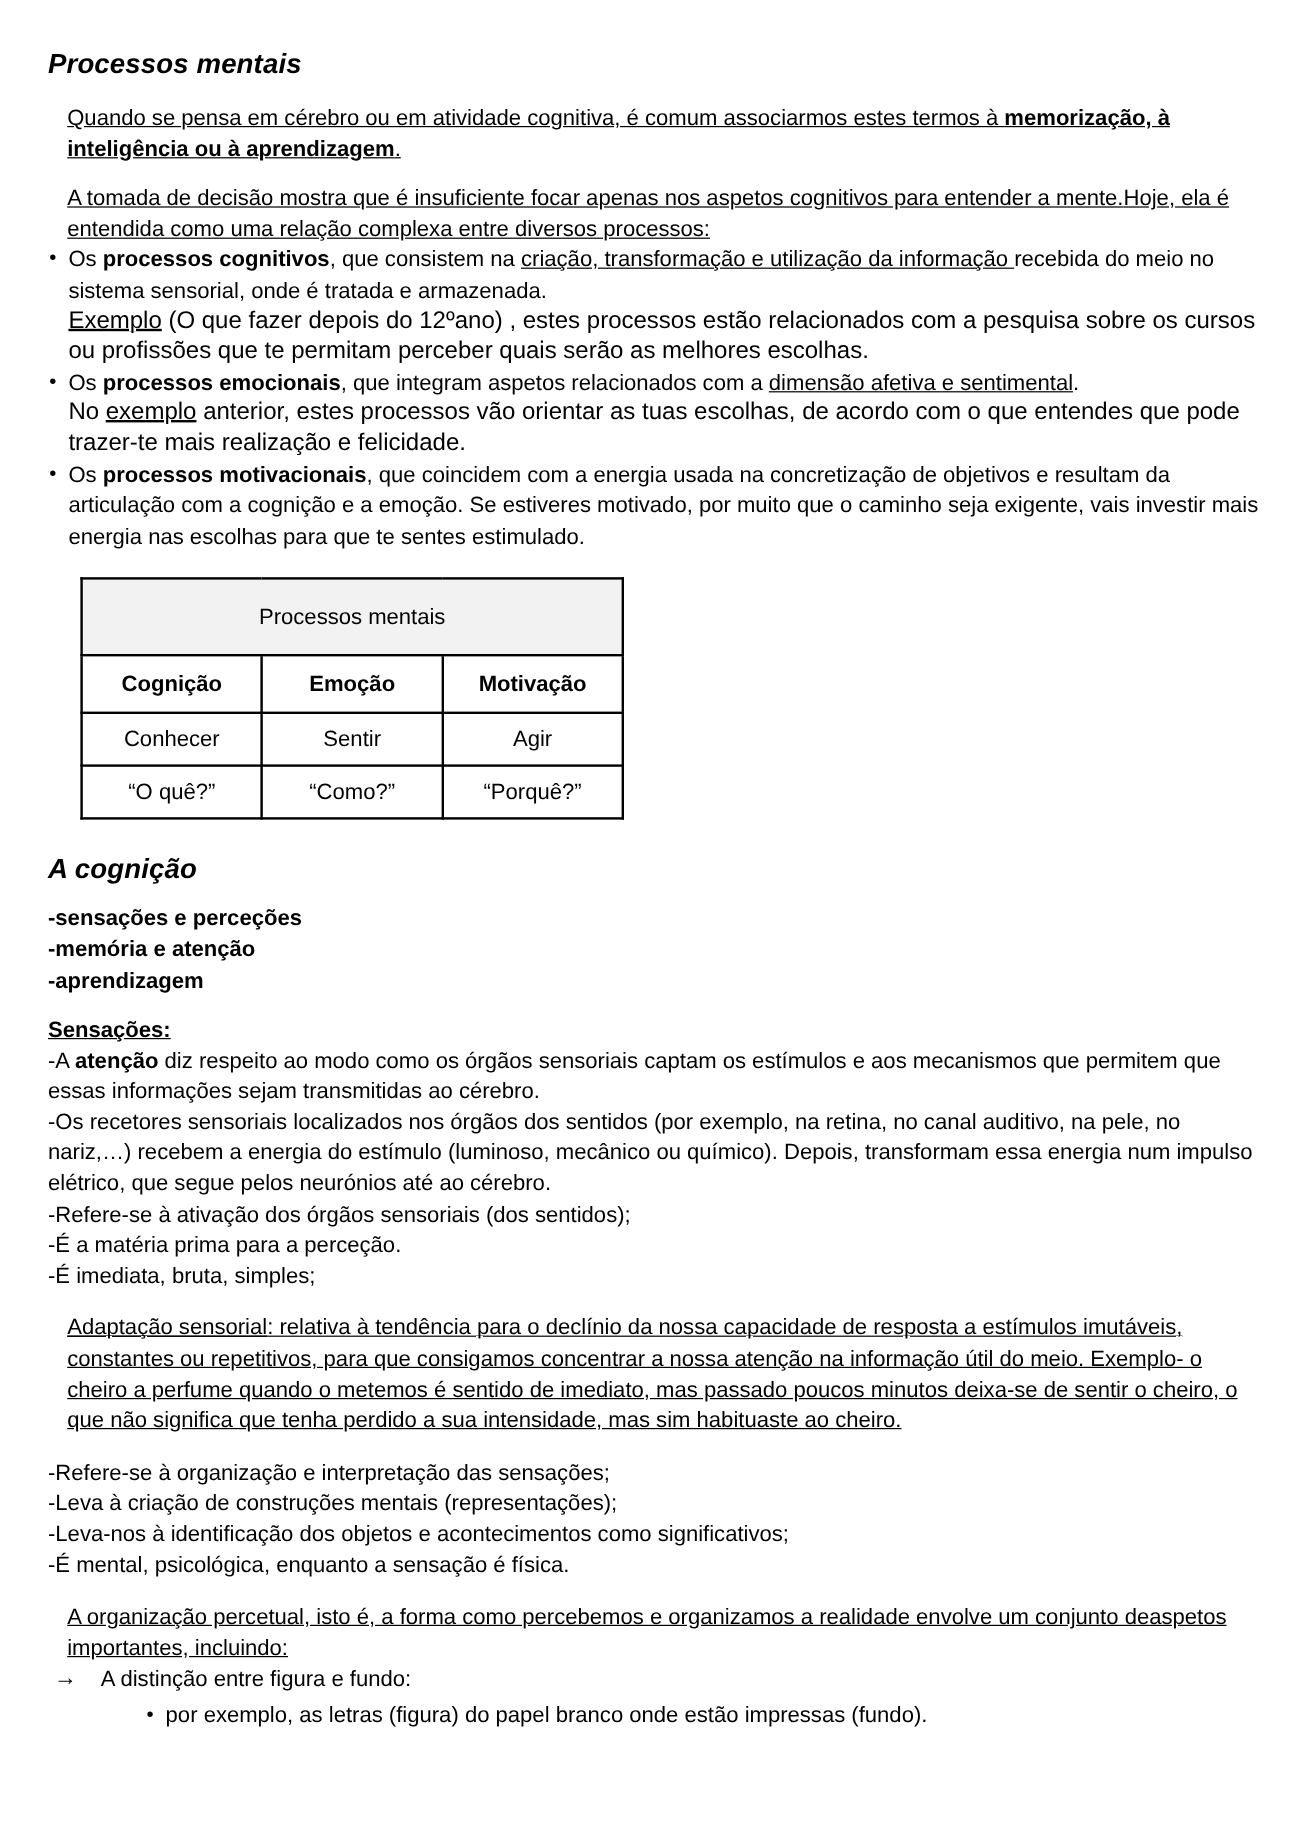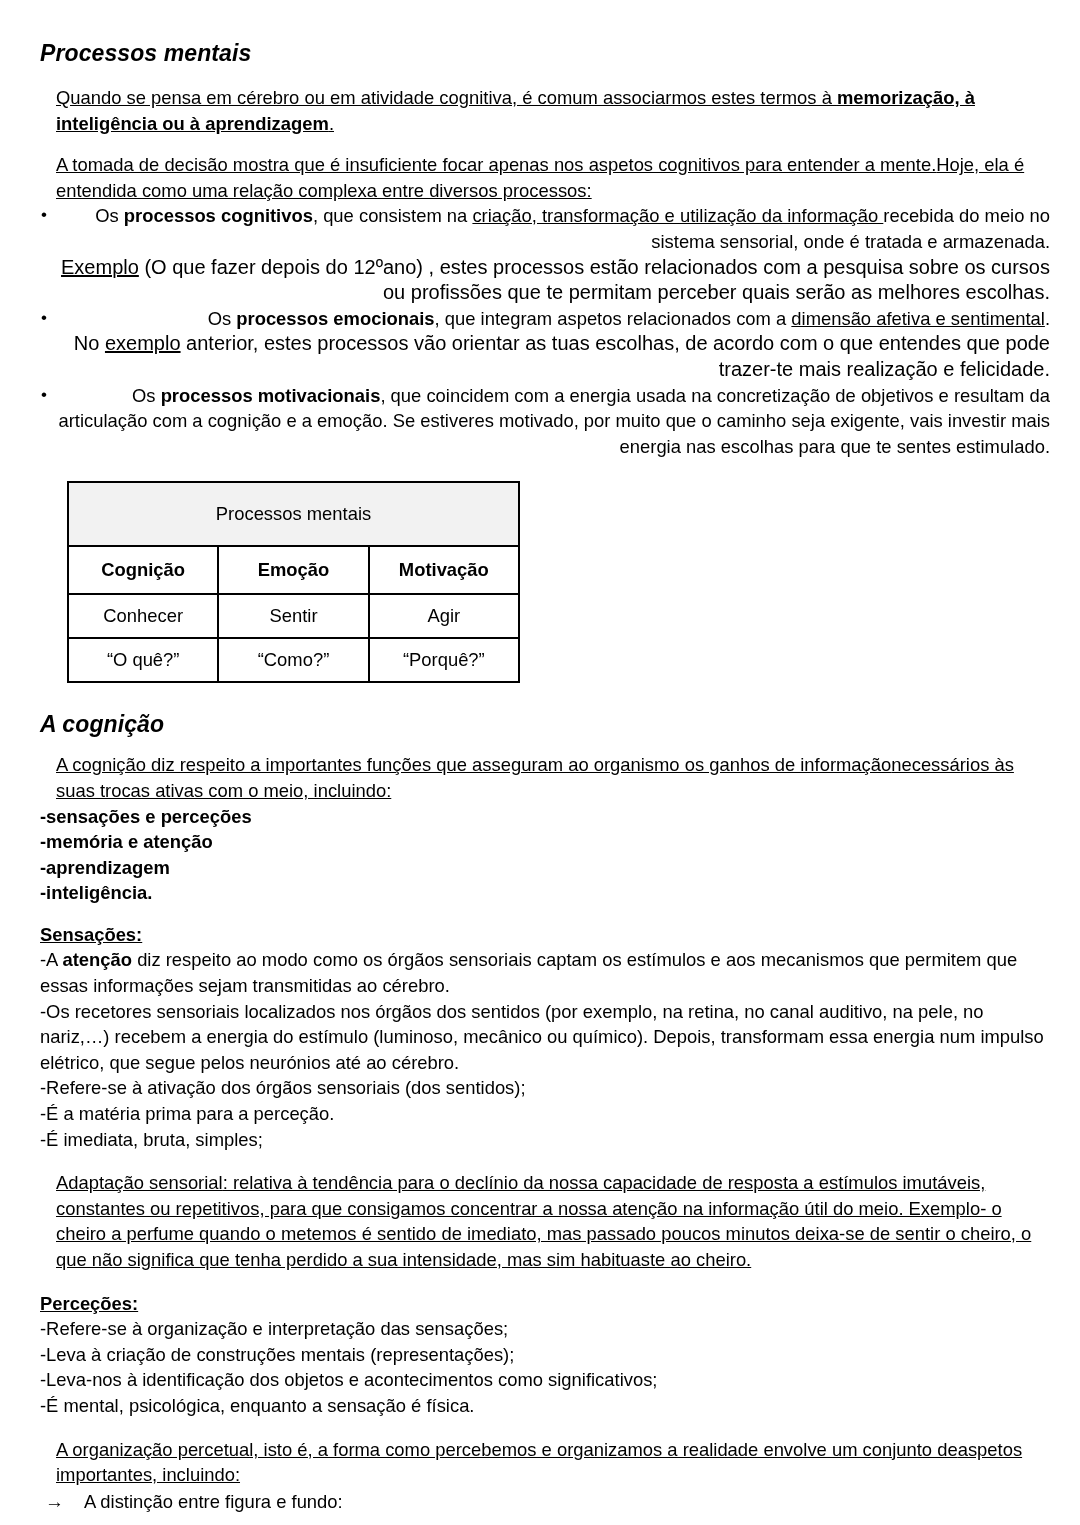--- a/index.html
+++ b/index.html
@@ -49,21 +49,20 @@
     margin-bottom: 0;
   }
 
   .b { font-weight: bold; }
   .u { text-decoration: underline; }
 
   ul.disc-list {
     list-style: none;
     margin: 0;
     padding: 0;
-    text-align: right;
   }
   ul.disc-list > li {
     position: relative;
     font-size: 18.4px;
     line-height: 25.6px;
     padding-left: 17px;
     margin: 0;
   }
   ul.disc-list > li::before {
     content: "\2022";
@@ -193,42 +192,39 @@
       <tr>
         <td class="body-cell col1">“O quê?”</td>
         <td class="body-cell col2">“Como?”</td>
         <td class="body-cell col3">“Porquê?”</td>
       </tr>
     </tbody>
   </table>
 
   <h2 class="doc-heading">A cognição</h2>
 
-  <p class="para tight"><span class="line">A cognição diz respeito a importantes funções que asseguram ao organismo os ganhos de informação</span><span class="line">necessários às suas trocas ativas com o meio, incluindo:</span></p>
 
   <div class="lines">
     <span class="line b">-sensações e perceções</span>
     <span class="line b">-memória e atenção</span>
     <span class="line b">-aprendizagem</span>
-    <span class="line b">-inteligência.</span>
   </div>
 
   <div class="lines" style="margin-top:16px;">
     <span class="blocktitle">Sensações:</span>
     <span class="line"><span>-A </span><span class="b">atenção</span><span> diz respeito ao modo como os órgãos sensoriais captam os estímulos e aos mecanismos que permitem que essas informações sejam transmitidas ao cérebro.</span></span>
     <span class="line">-Os recetores sensoriais localizados nos órgãos dos sentidos (por exemplo, na retina, no canal auditivo, na pele, no nariz,…) recebem a energia do estímulo (luminoso, mecânico ou químico). Depois, transformam essa energia num impulso elétrico, que segue pelos neurónios até ao cérebro.</span>
     <span class="line">-Refere-se à ativação dos órgãos sensoriais (dos sentidos);</span>
     <span class="line">-É a matéria prima para a perceção.</span>
     <span class="line">-É imediata, bruta, simples;</span>
   </div>
 
   <p class="para" style="margin-top:18px;"><span class="u">Adaptação sensorial</span><span>: relativa à tendência para o declínio da nossa capacidade de resposta a estímulos imutáveis, constantes ou repetitivos, para que consigamos concentrar a nossa atenção na informação útil do meio. Exemplo- o cheiro a perfume quando o metemos é sentido de imediato, mas passado poucos minutos deixa-se de sentir o cheiro, o que não significa que tenha perdido a sua intensidade, mas sim habituaste ao cheiro.</span></p>
 
   <div class="lines" style="margin-top:18px;">
-    <span class="blocktitle">Perceções:</span>
     <span class="line">-Refere-se à organização e interpretação das sensações;</span>
     <span class="line">-Leva à criação de construções mentais (representações);</span>
     <span class="line">-Leva-nos à identificação dos objetos e acontecimentos como significativos;</span>
     <span class="line">-É mental, psicológica, enquanto a sensação é física.</span>
   </div>
 
   <p class="para tight" style="margin-top:18px;"><span class="line">A organização percetual, isto é, a forma como percebemos e organizamos a realidade envolve um conjunto de</span><span class="line">aspetos importantes, incluindo:</span></p>
 
   <div class="arrow-block">
     <div class="arrow-row"><span class="arrow-glyph">→</span><span>A distinção entre figura e fundo:</span></div>

